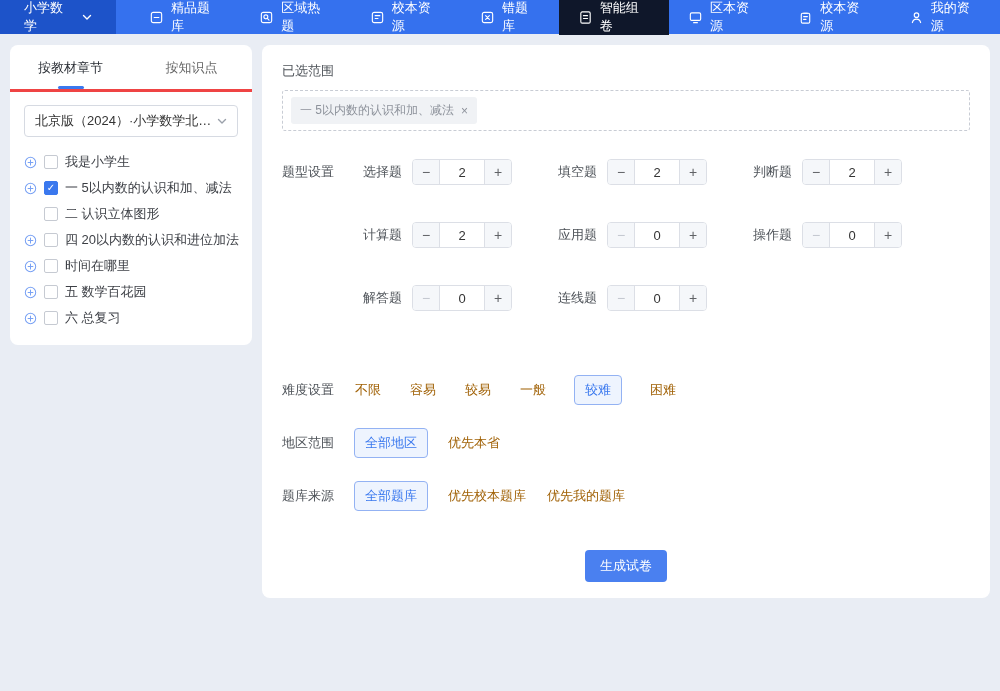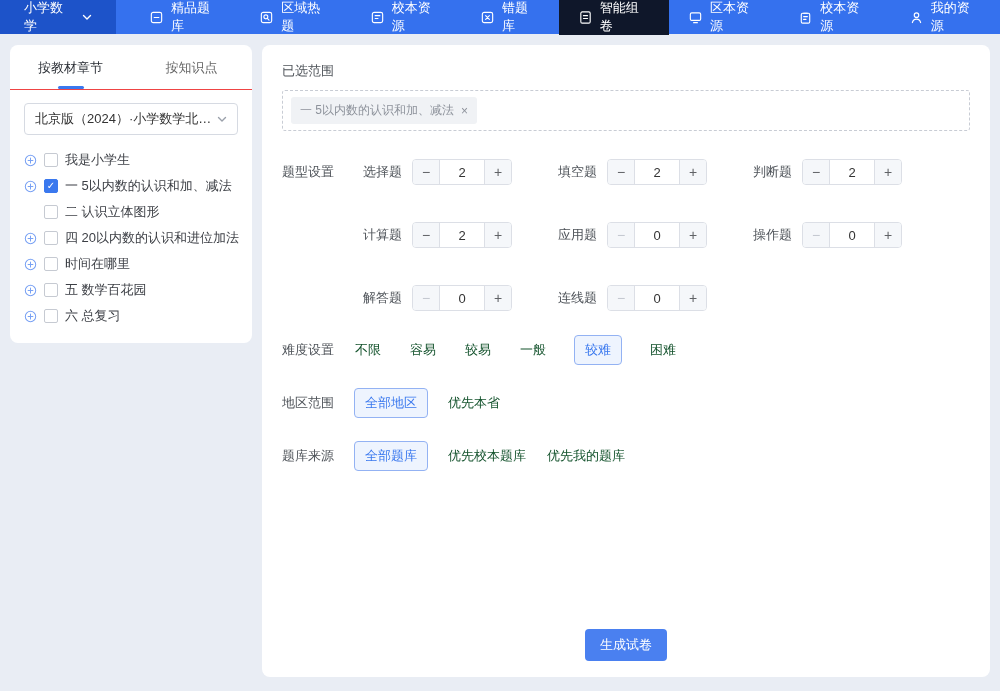--- a/index.html
+++ b/index.html
@@ -13,24 +13,24 @@
   .navbar { height:34px; background:#3571ee; display:flex; align-items:stretch; color:#fff; }
   .subject { display:flex; align-items:center; gap:7px; padding:0 24px; background:#1d53c9; cursor:pointer; font-size:13px; }
   .nav-items { display:flex; margin-left:14px;align-items:center; }
   .nav-item { display:flex; align-items:center; gap:7px; padding:0 19px; cursor:pointer; font-size:13px; }
   .nav-item.active { background:#0f172a; }
   .nav-icon { display:flex; align-items:center; }
 
   
   .page { padding:11px 10px 0; display:flex; gap:10px; align-items:flex-start; }
   .sidebar { width:242px; background:#fff; border-radius:8px; overflow:hidden; }
-  .panel { flex:1; height:632px; background:#fff; border-radius:8px; position:relative; padding:17px 20px; }
-
-  
-  .tabs { display:flex; border-bottom:1px solid #ef4444; }
+  .panel { flex:1; height:553px; background:#fff; border-radius:8px; position:relative; padding:17px 20px; }
+
+  
+  .tabs { display:flex; border-bottom:3px solid #ef4444; }
   .tab { flex:1; text-align:center; padding:14px 0 12px; color:#666; cursor:pointer; position:relative; }
   .tab.active { color:#2b2f36; }
   .tab .underline { position:absolute; bottom:0; left:50%; transform:translateX(-50%); width:26px; height:3px; background:#3a78ee; border-radius:2px; }
 
   
   .select { margin:13px 14px 4px; height:32px; border:1px solid #d6dae2; border-radius:4px; display:flex; align-items:center; justify-content:space-between; padding:0 10px; cursor:pointer; color:#333; }
   .select-text { white-space:nowrap; overflow:hidden; text-overflow:ellipsis; max-width:185px; }
 
   
   .tree { padding:8px 14px 14px; }
@@ -57,23 +57,23 @@
   .stepper { display:flex; width:100px; height:26px; border:1px solid #dcdfe6; border-radius:4px; overflow:hidden; background:#fff; }
   .step-btn { width:27px; background:#f5f7fa; color:#606266; display:flex; align-items:center; justify-content:center; font-size:14px; cursor:pointer; flex-shrink:0; }
   .step-btn.minus { border-right:1px solid #dcdfe6; }
   .step-btn.plus { border-left:1px solid #dcdfe6; }
   .step-btn.disabled { color:#c3c7cf; cursor:default; }
   .step-val { flex:1; display:flex; align-items:center; justify-content:center; color:#333; }
 
   .opts { display:flex; align-items:center; margin-left:20px; }
   .opts.gap-lg > * { margin-right:27px; }
   .opts.gap-md > * { margin-right:19px; }
-  .opt { color:#14532d; cursor:pointer; padding:5px 0; border:1px solid transparent; }
+  .opt { color:#a16207; cursor:pointer; padding:5px 0; border:1px solid transparent; }
   .opt.selected { padding:5px 10px; border:1px solid #93b2f3; background:#eef4fe; color:#3a78ee; border-radius:4px; }
-  .difficulty-row { margin-top:24px; }
+  .difficulty-row { margin-top:64px; }
   .region-row { margin-top:23px; }
   .source-row { margin-top:23px; }
 
   .generate { position:absolute; bottom:16px; left:50%; transform:translateX(-50%); background:#4a80f0; color:#fff; border:none; border-radius:4px; padding:7px 15px; font-size:13px; cursor:pointer; font-family:inherit; }
 </style>
 </head>
 <body>
 
 <nav class="navbar">
   <div class="subject">

